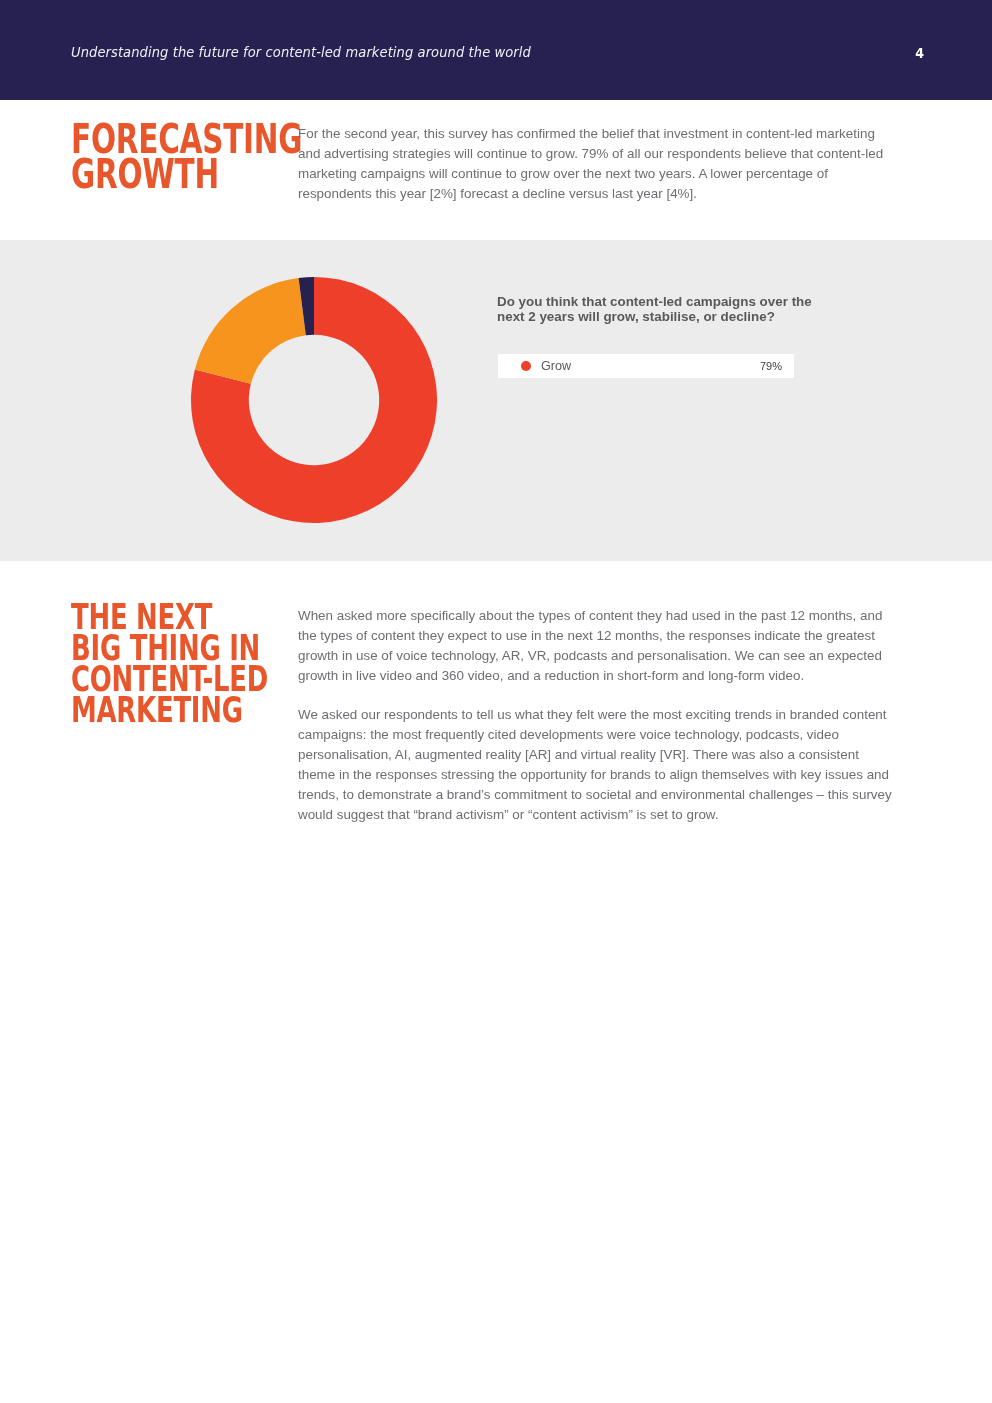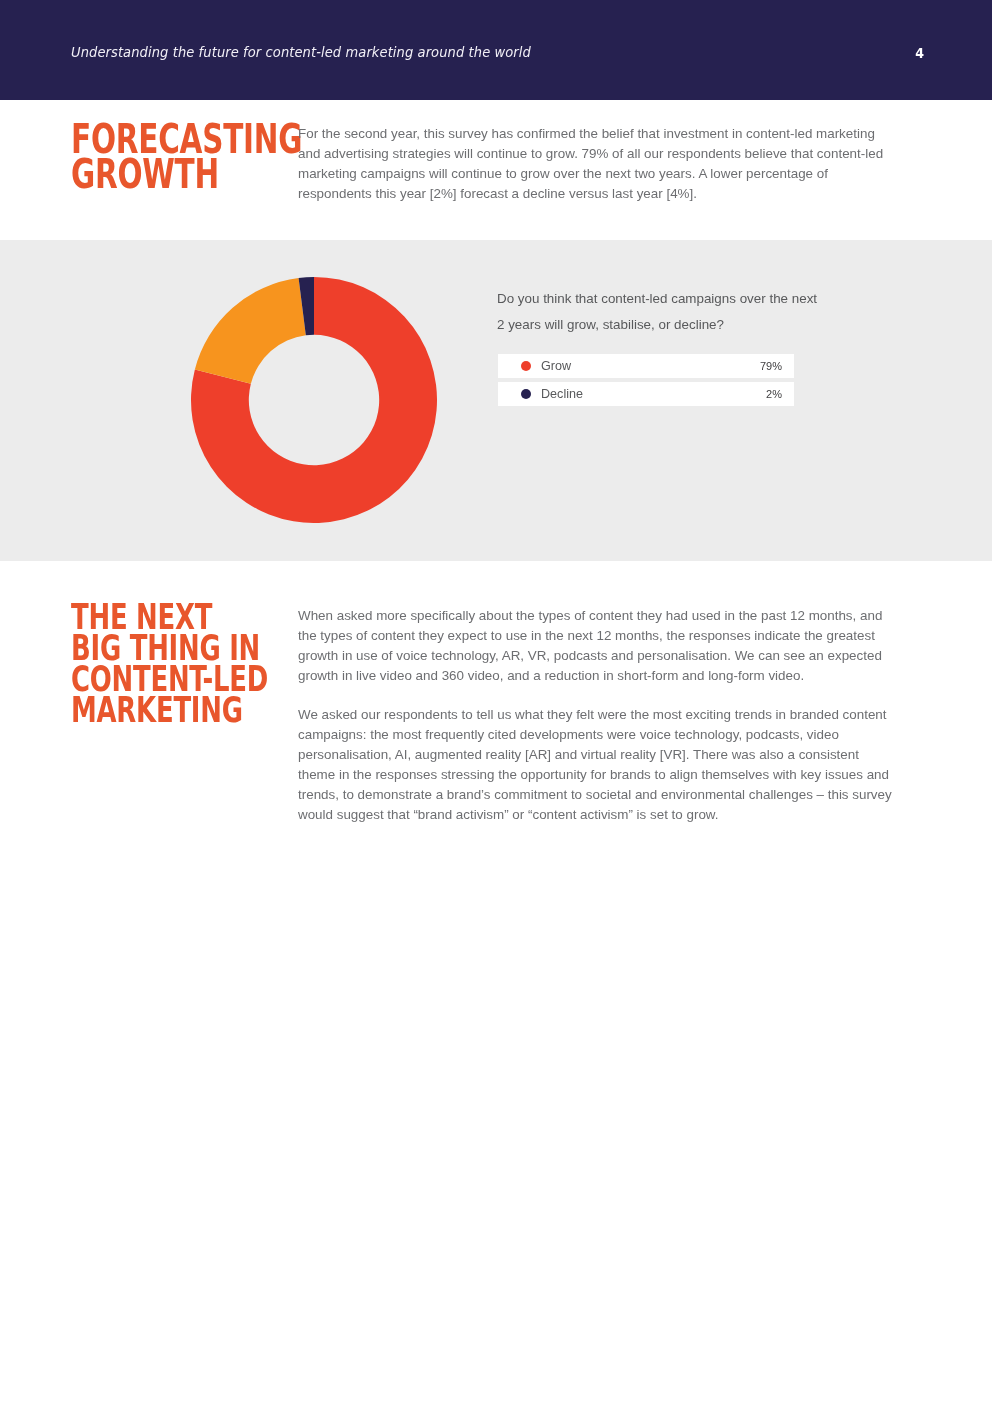--- a/index.html
+++ b/index.html
@@ -105,25 +105,25 @@
     left: 191px;
     top: 277px;
     width: 246px;
     height: 246px;
   }
   .donut-svg { display: block; }
 
   .chart-question {
     position: absolute;
     left: 497px;
-    top: 286px;
+    top: 294px;
     width: 330px;
     font-size: 13.4px;
-    font-weight: normal;
-    line-height: 26px;
+    font-weight: bold;
+    line-height: 15px;
     color: #58595b;
   }
 
   .legend {
     position: absolute;
     left: 498px;
     top: 354px;
     width: 296px;
   }
   .legend-row {
@@ -187,25 +187,20 @@
 </div>
 
 <div class="chart-question">Do you think that content-led campaigns over the next 2 years will grow, stabilise, or decline?</div>
 
 <div class="legend">
   <div class="legend-row">
     <span class="legend-dot" id="dot-0" style="background: rgb(238, 63, 43);"></span>
     <span class="legend-label">Grow</span>
     <span class="legend-value">79%</span>
   </div>
-  <div class="legend-row">
-    <span class="legend-dot" id="dot-2" style="background: rgb(38, 33, 80);"></span>
-    <span class="legend-label">Decline</span>
-    <span class="legend-value">2%</span>
-  </div>
 </div>
 
 <div class="section-heading" id="heading-nextbig">
   <span class="hl">THE NEXT</span>
   <span class="hl">BIG THING IN</span>
   <span class="hl">CONTENT-LED</span>
   <span class="hl">MARKETING</span>
 </div>
 
 <div class="body-col" id="nextbig-copy">

